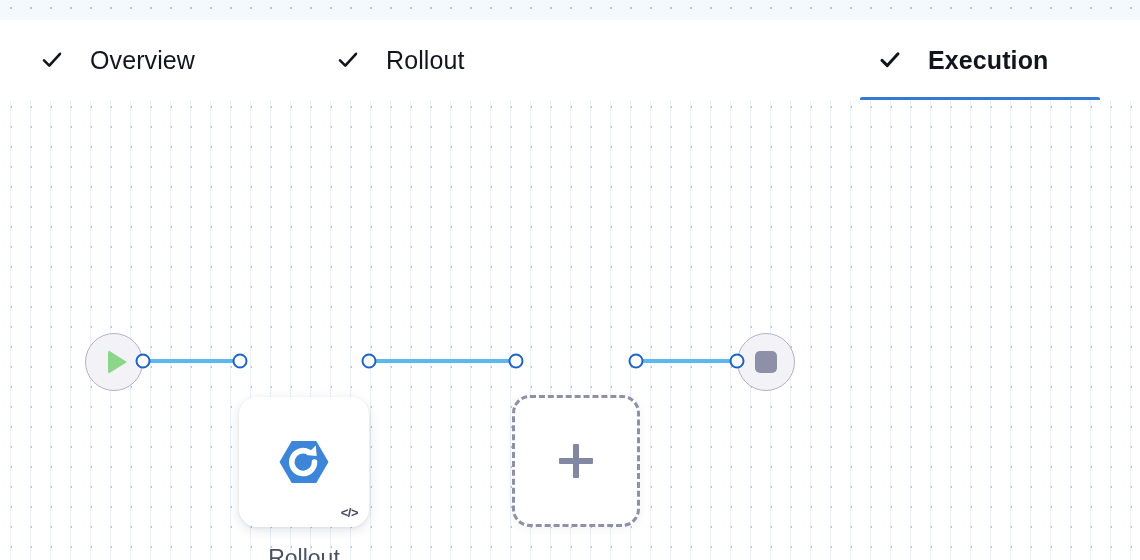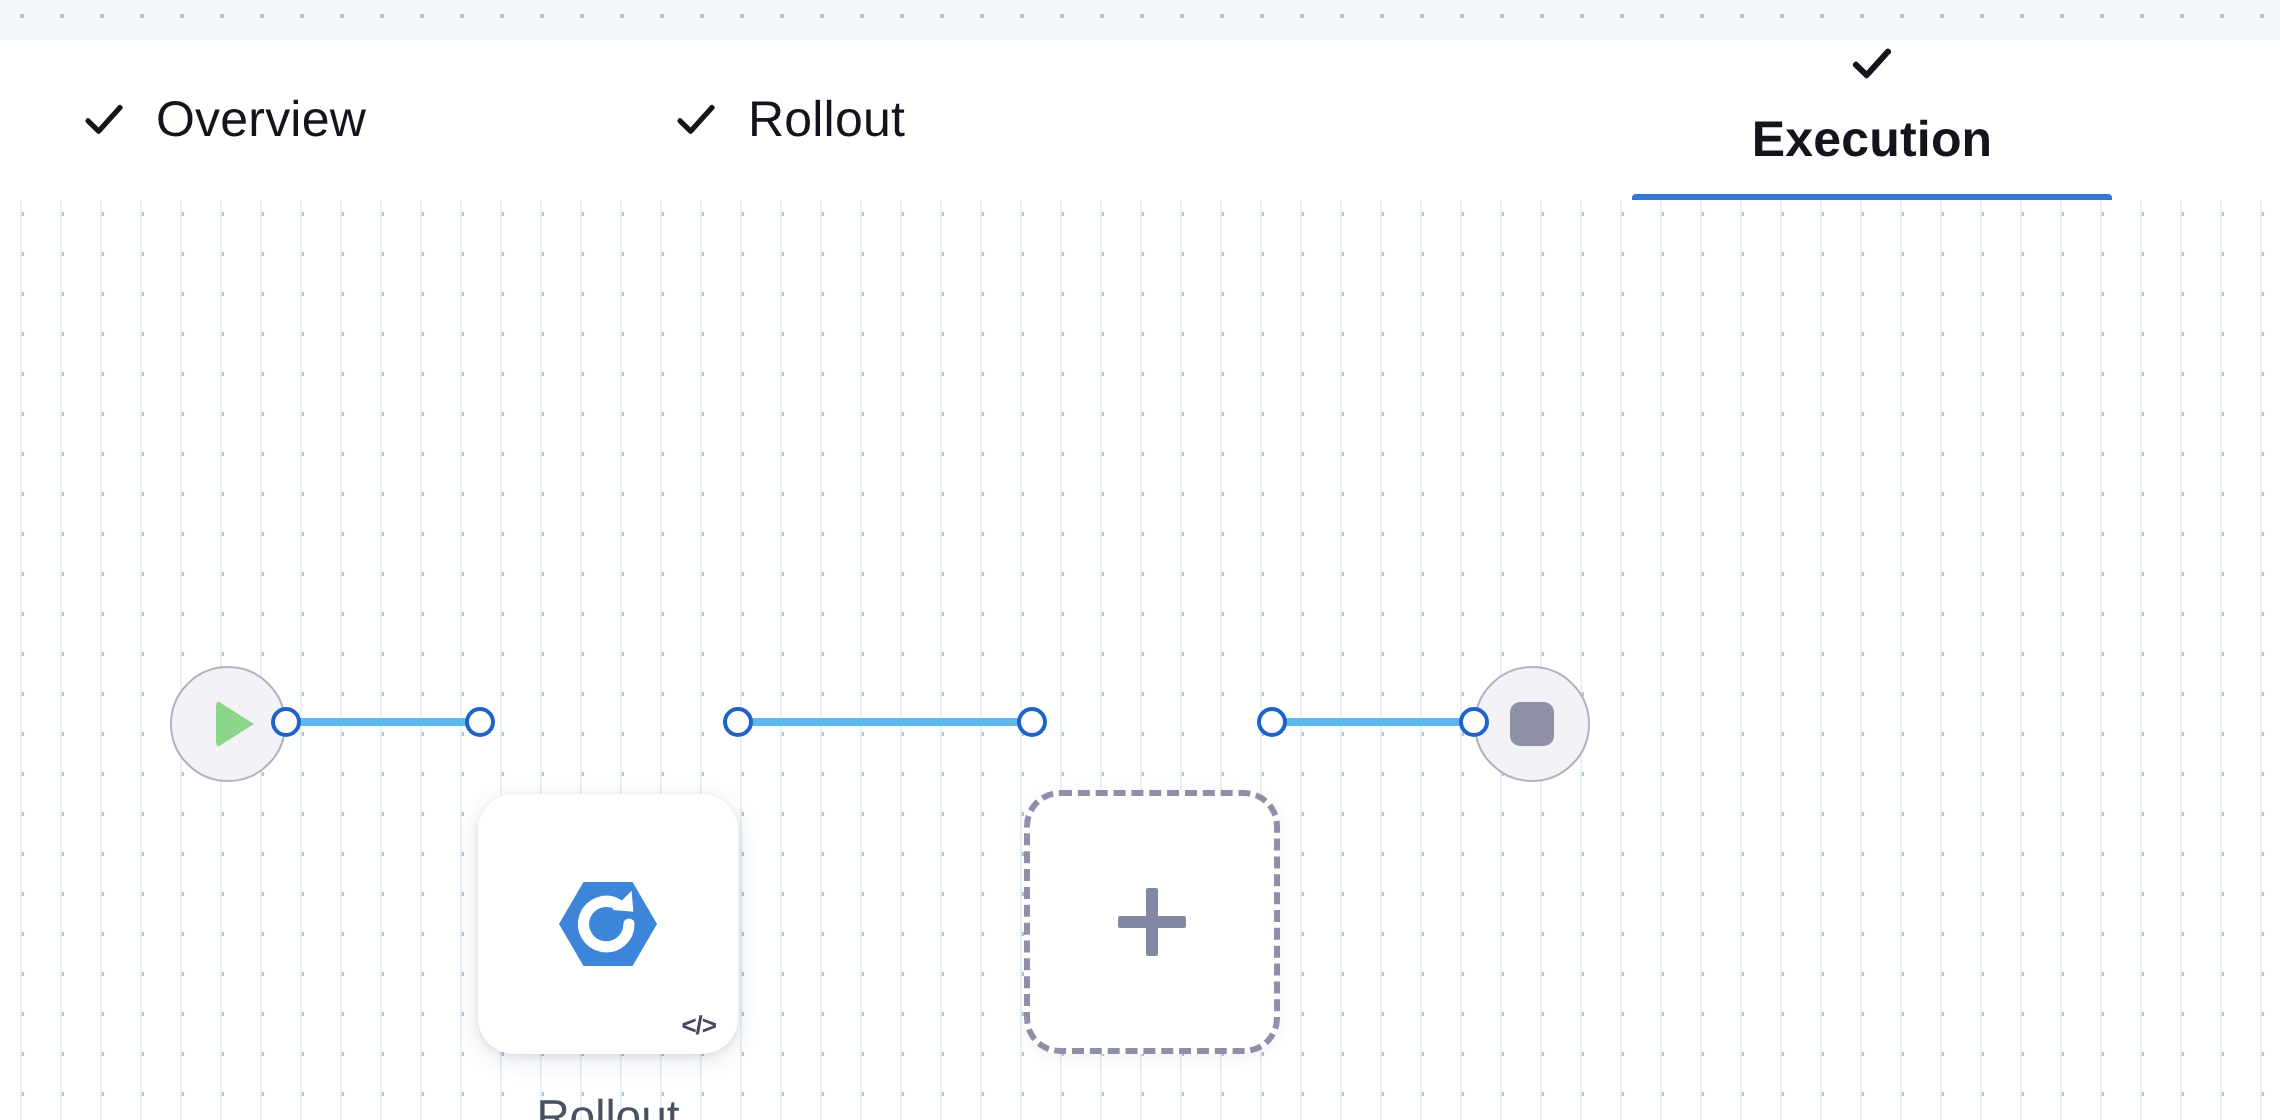--- a/index.html
+++ b/index.html
@@ -45,21 +45,21 @@
     height: 80px;
     background: #ffffff;
     border-bottom: 1px solid #e4e7ec;
   }
   .tab {
     position: absolute;
     top: 0;
     height: 80px;
     display: flex;
     align-items: center;
-    gap: 14px;
+    gap: 26px;
     padding: 0 18px;
     box-sizing: border-box;
     cursor: pointer;
     user-select: none;
   }
   .tab-check {
     display: inline-flex;
     align-items: center;
     justify-content: center;
     width: 24px;
@@ -83,21 +83,21 @@
     bottom: -1px;
     height: 4px;
     border-radius: 2px 2px 0 0;
     background: #3579d6;
   }
 
   
   #tab-0 { left: 22px;  }
   #tab-1 { left: 318px; }
   #tab-2 { left: 566px; }
-  #tab-3 { left: 816px; width: 240px; flex-direction: column; }
+  #tab-3 { left: 860px; width: 240px; }
 
   
   .canvas {
     position: absolute;
     left: 0;
     top: 100px;
     width: 1140px;
     height: 460px;
     background-color: #ffffff;
     background-image:

